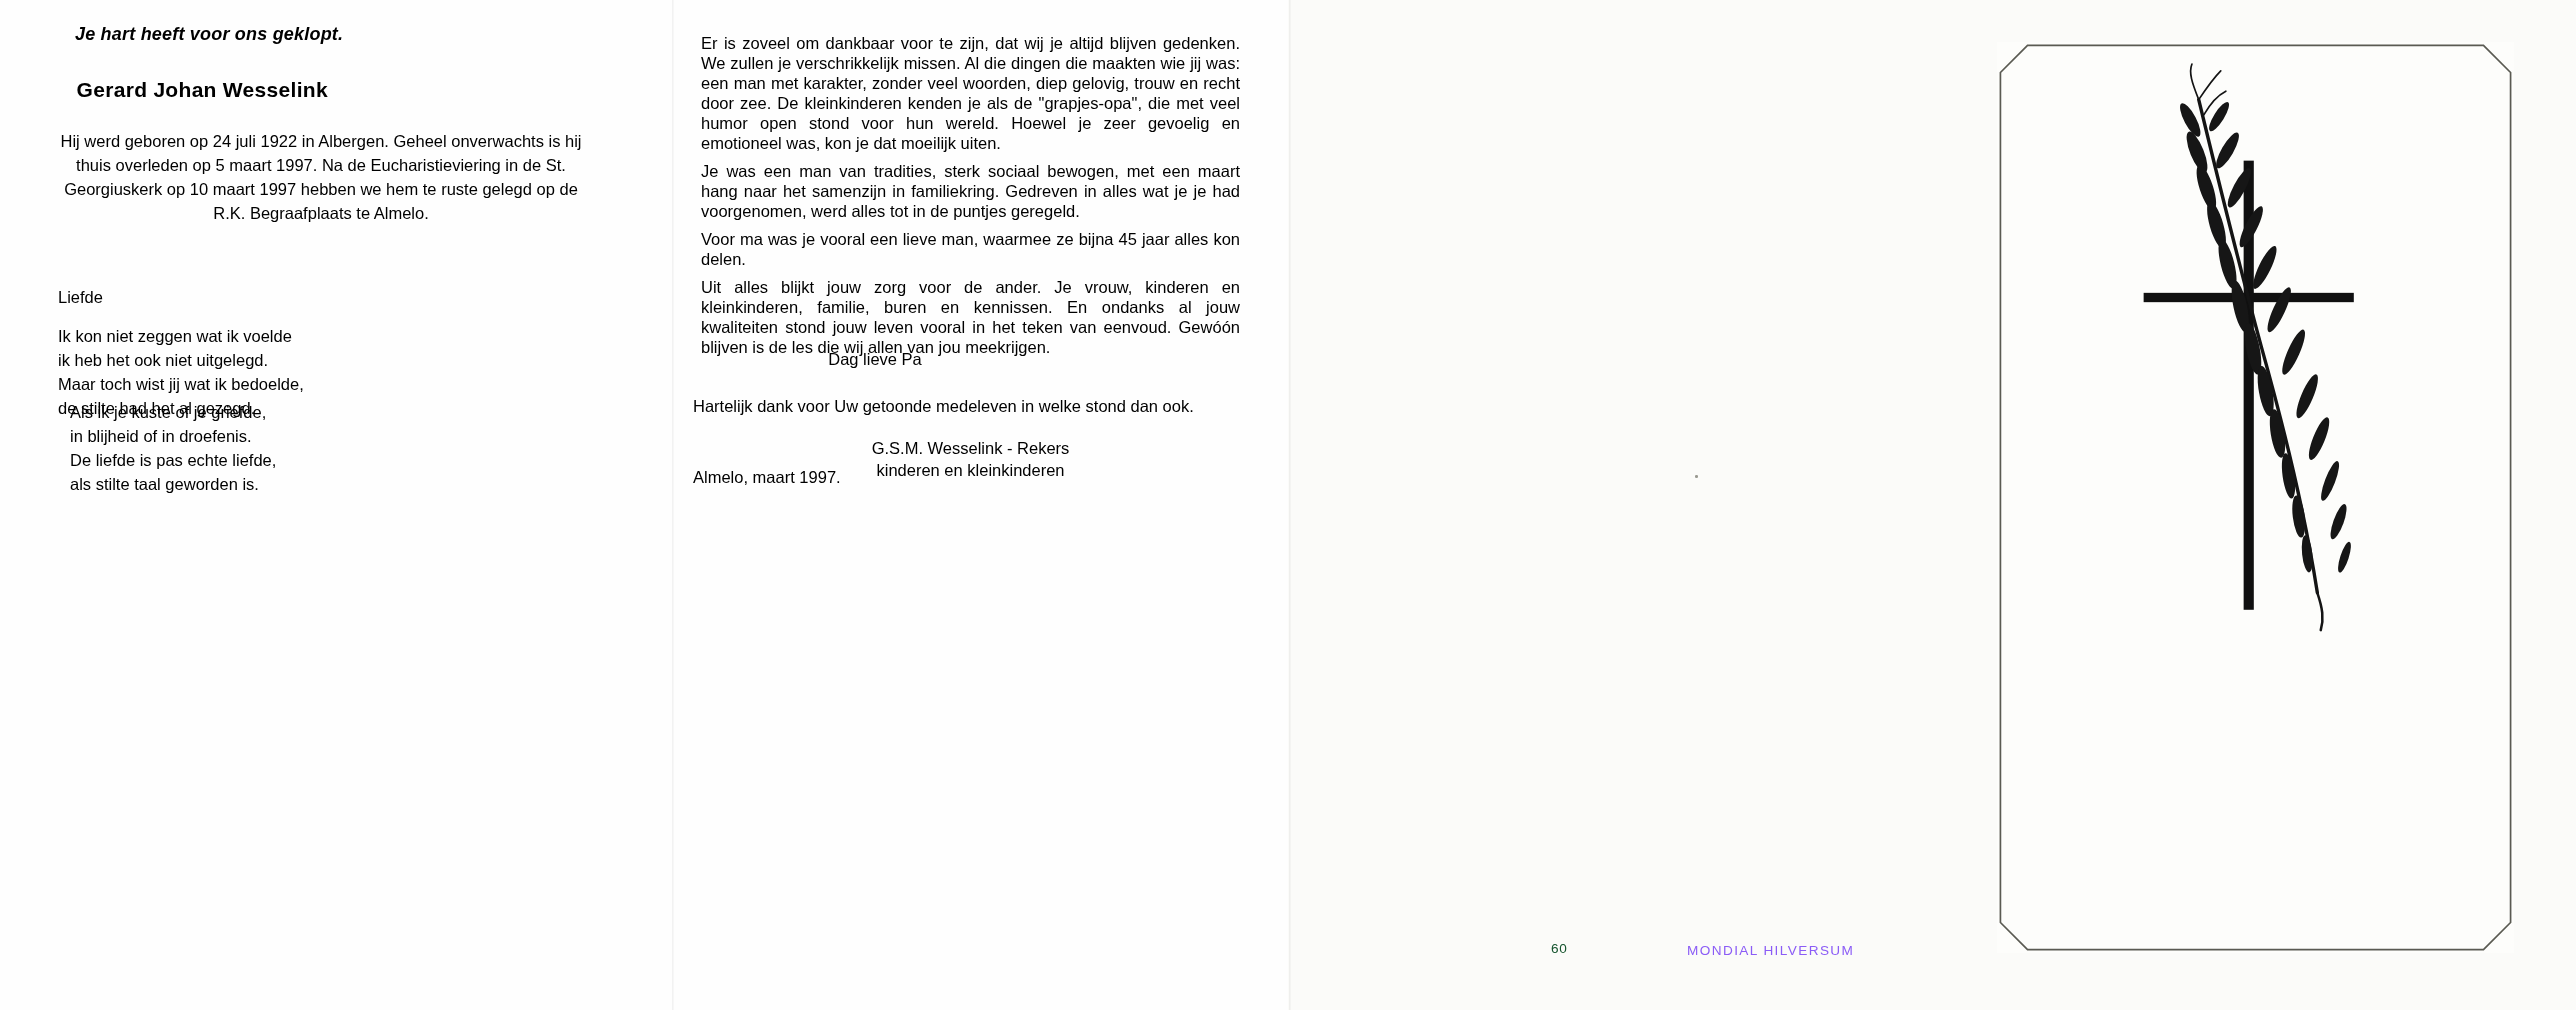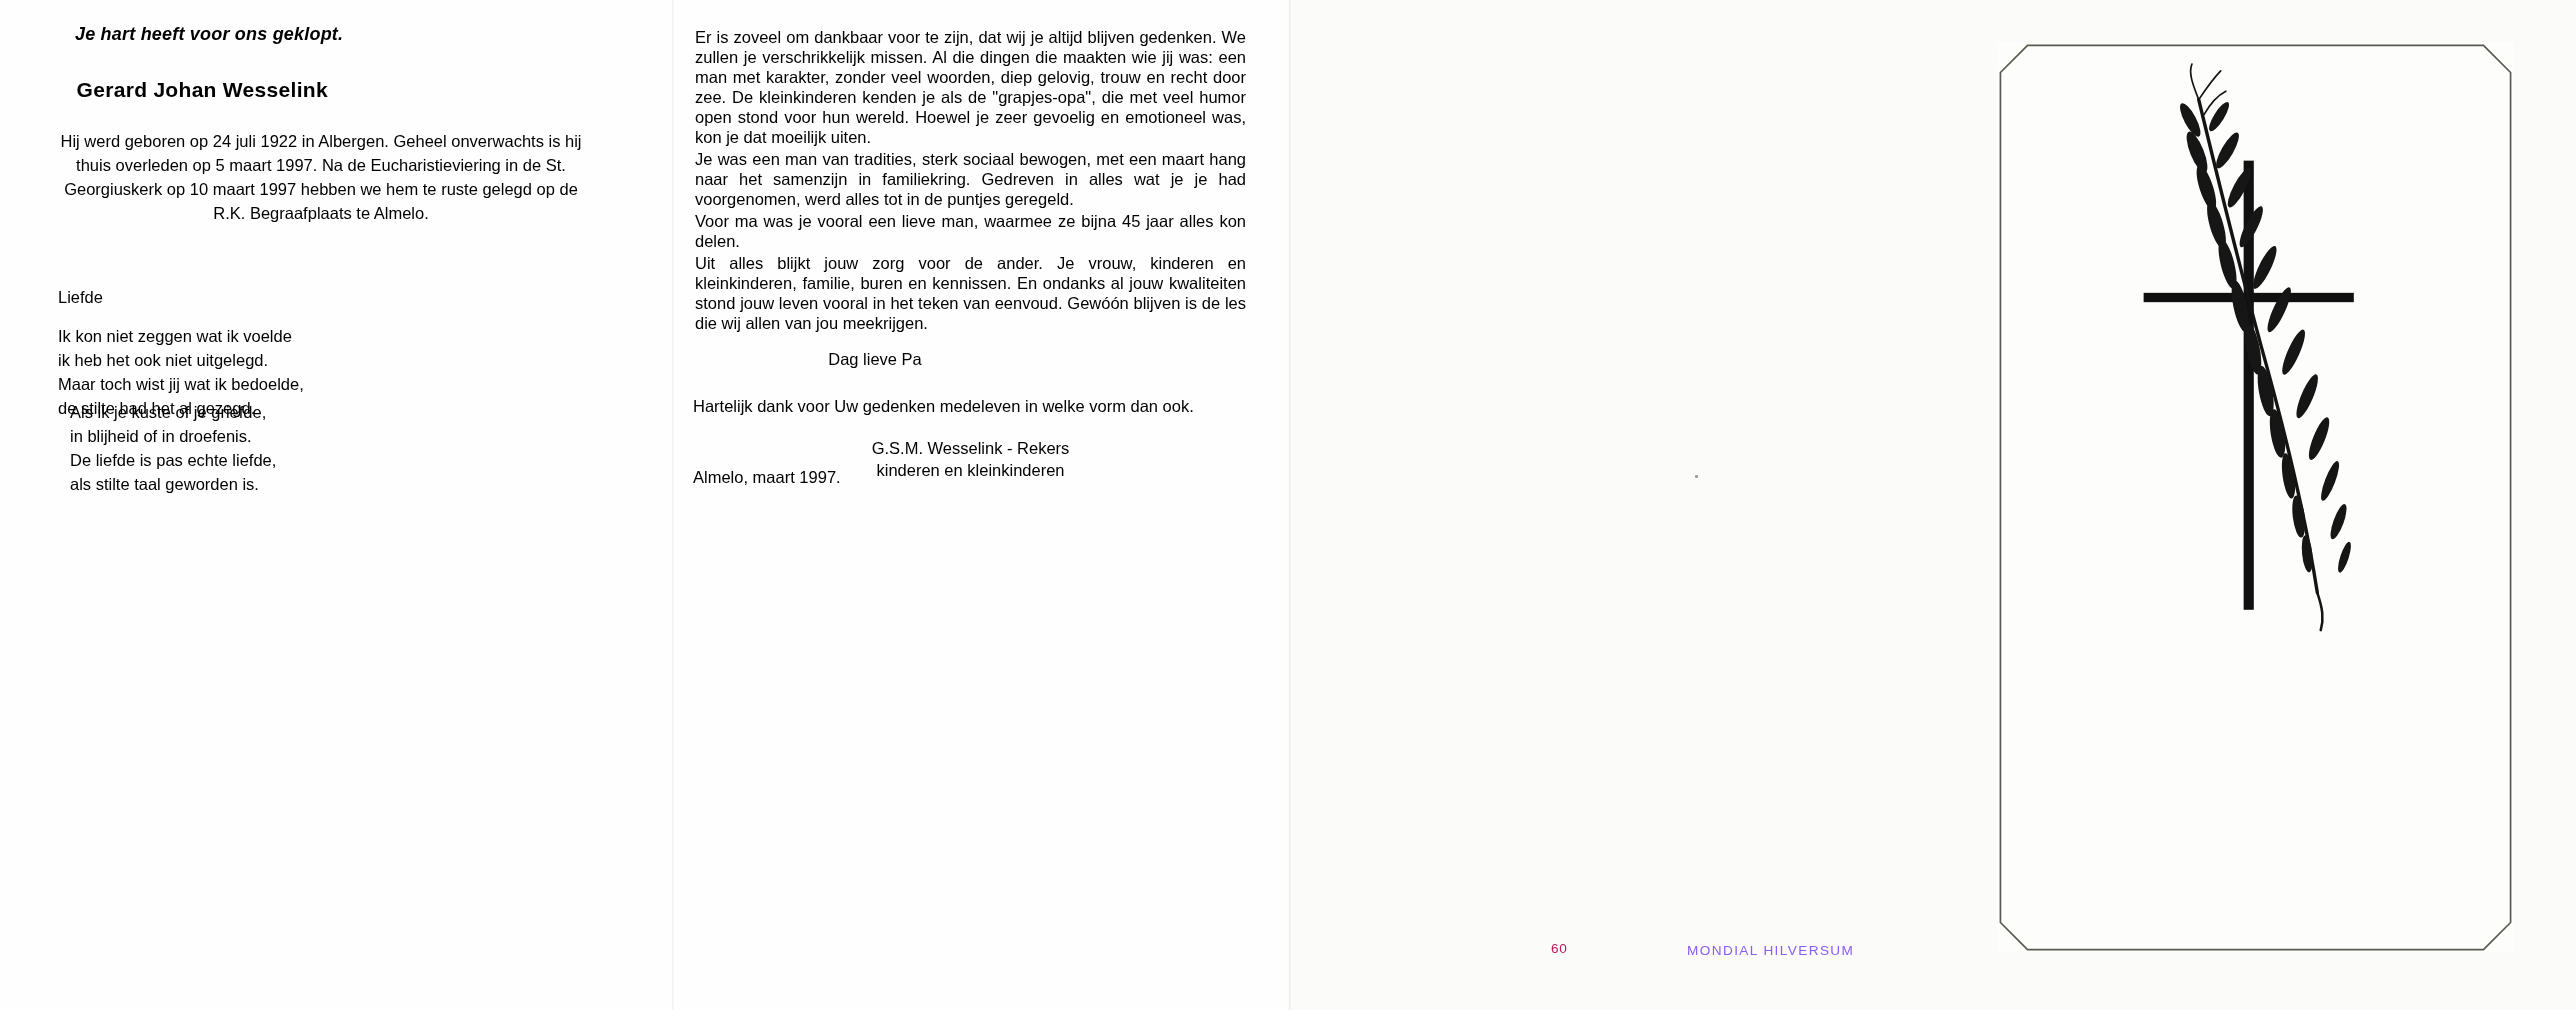--- a/index.html
+++ b/index.html
@@ -110,21 +110,21 @@
   .body-text {
     position: absolute;
     left: 0;
     top: 25.4px;
     width: 555px;
     font-size: 16.5px;
     line-height: 20px;
     text-align: justify;
   }
   .body-text p {
-    margin: 2px;
+    margin: 8px;
   }
   .signoff {
     position: absolute;
     left: 0;
     top: 350px;
     width: 364px;
     text-align: center;
     font-size: 16.5px;
   }
   .thanks {
@@ -166,21 +166,21 @@
     top: 475px;
     width: 2.5px; height: 2.5px;
     background: #9a9a92;
     border-radius: 50%;
   }
   .print-number {
     position: absolute;
     left: 254px;
     top: 941px;
     font-size: 13.6px;
-    color: #be185d;
+    color: #14532d;
     letter-spacing: 0.8px;
   }
   .printer-name {
     position: absolute;
     left: 390px;
     top: 943px;
     font-size: 13.6px;
     color: #8b5cf6;
     letter-spacing: 1.4px;
   }
@@ -238,21 +238,21 @@
   </div>
 
   <div class="panel2">
     <div class="body-text">
       <p>Er is zoveel om dankbaar voor te zijn, dat wij je altijd blijven gedenken. We zullen je verschrikkelijk missen. Al die dingen die maakten wie jij was: een man met karakter, zonder veel woorden, diep gelovig, trouw en recht door zee. De kleinkinderen kenden je als de "grapjes-opa", die met veel humor open stond voor hun wereld. Hoewel je zeer gevoelig en emotioneel was, kon je dat moeilijk uiten.</p>
       <p>Je was een man van tradities, sterk sociaal bewogen, met een maart hang naar het samenzijn in familiekring. Gedreven in alles wat je je had voorgenomen, werd alles tot in de puntjes geregeld.</p>
       <p>Voor ma was je vooral een lieve man, waarmee ze bijna 45 jaar alles kon delen.</p>
       <p>Uit alles blijkt jouw zorg voor de ander. Je vrouw, kinderen en kleinkinderen, familie, buren en kennissen. En ondanks al jouw kwaliteiten stond jouw leven vooral in het teken van eenvoud. Gewóón blijven is de les die wij allen van jou meekrijgen.</p>
     </div>
     <div class="signoff">Dag lieve Pa</div>
-    <div class="thanks">Hartelijk dank voor Uw gedenken medeleven in welke vorm dan ook.</div>
+    <div class="thanks">Hartelijk dank voor Uw getoonde medeleven in welke stond dan ook.</div>
     <div class="family-sign">
       <div>G.S.M. Wesselink - Rekers</div>
       <div>kinderen en kleinkinderen</div>
     </div>
     <div class="place-date">Almelo, maart 1997.</div>
   </div>
 
   <div class="panel3">
     <div class="speck"></div>
     <div class="print-number">60</div>

